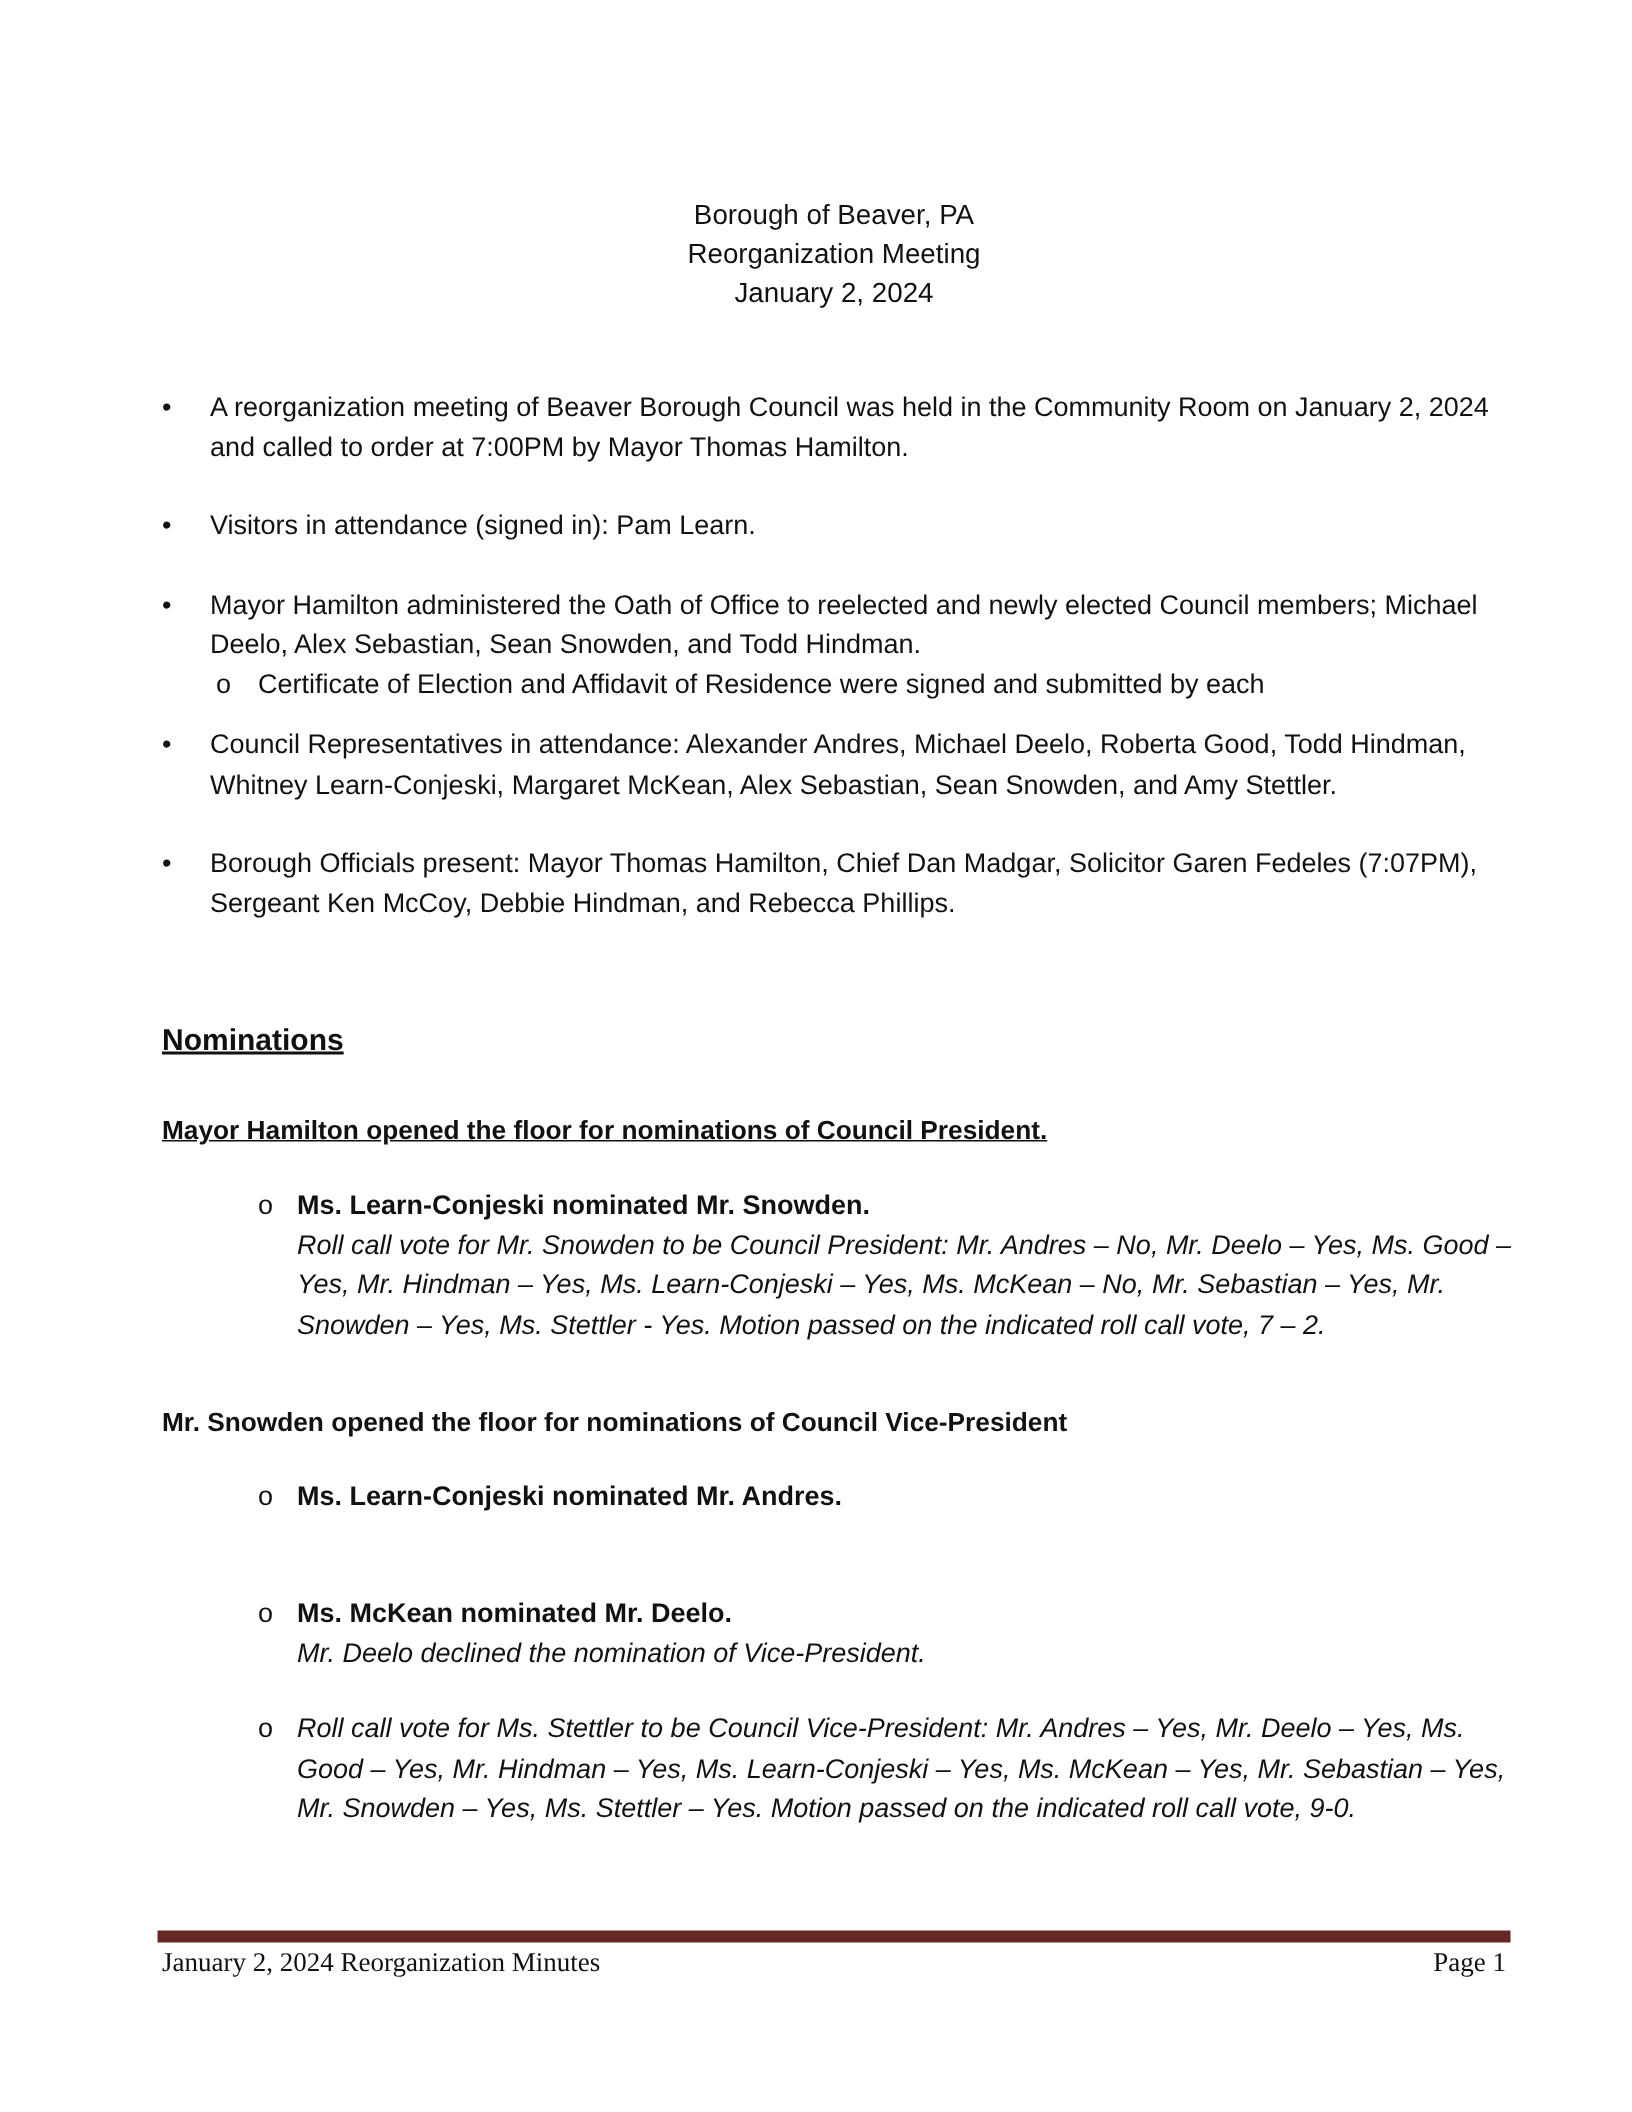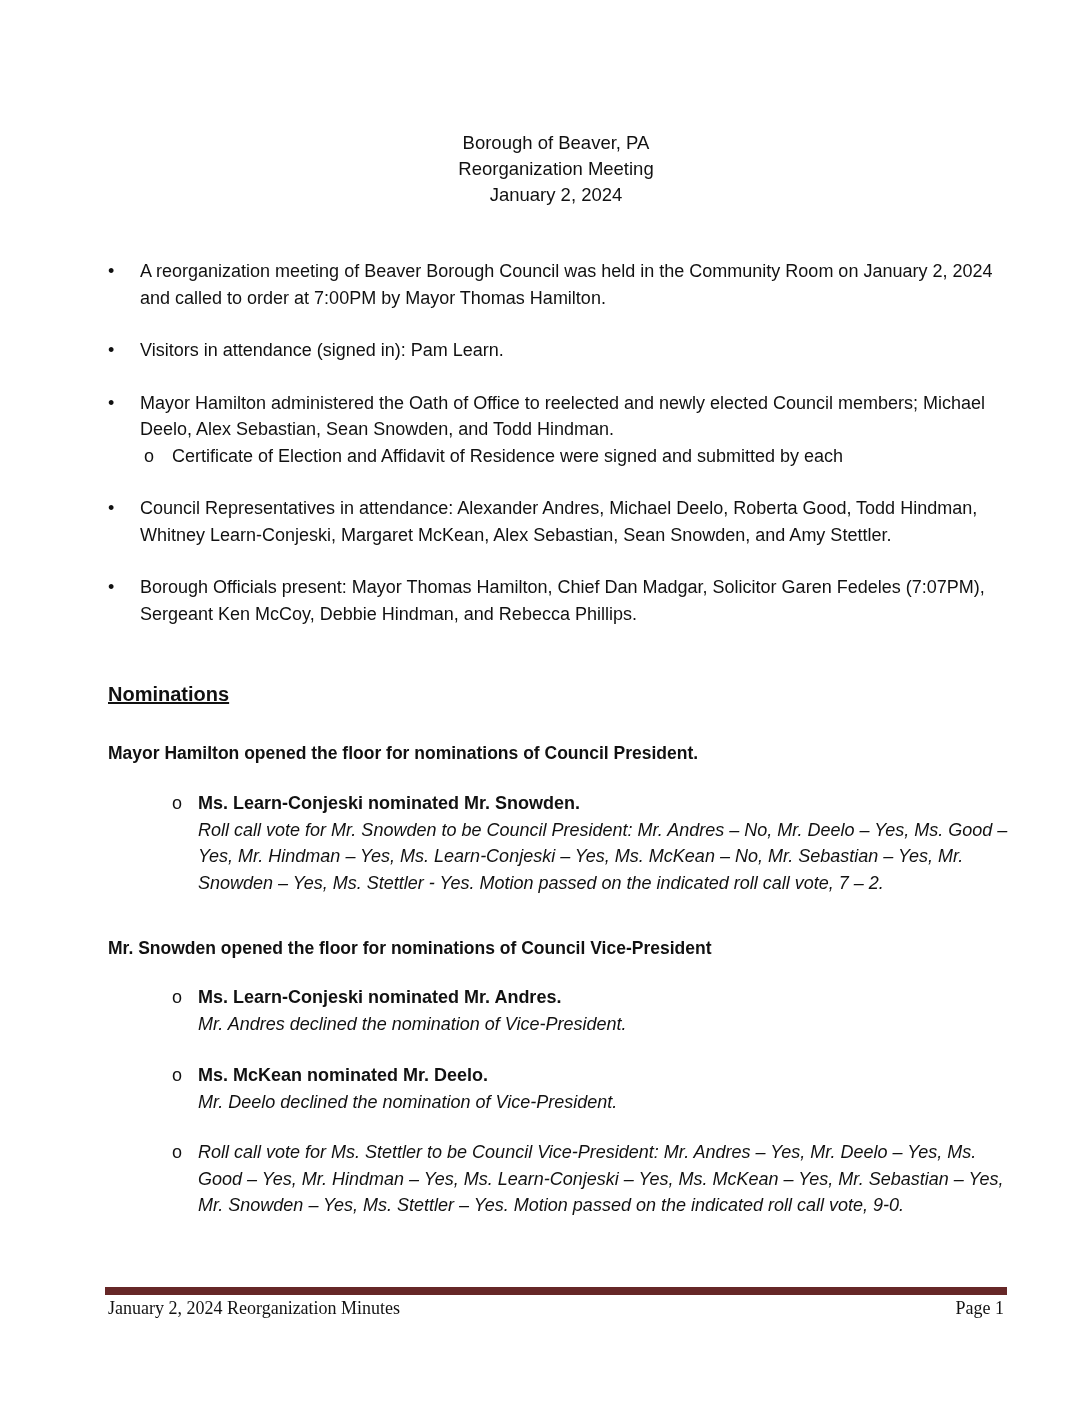--- a/index.html
+++ b/index.html
@@ -33,50 +33,49 @@
 
   <div class="title-block">
     <div>Borough of Beaver, PA</div>
     <div>Reorganization Meeting</div>
     <div>January 2, 2024</div>
   </div>
 
   <div class="bullets">
     <div class="bullet"><span>A reorganization meeting of Beaver Borough Council was held in the Community Room on January 2, 2024 and called to order at 7:00PM by Mayor Thomas Hamilton.</span></div>
     <div class="bullet"><span>Visitors in attendance (signed in):  Pam Learn.</span></div>
-    <div class="bullet" style="margin-bottom:26px;">
+    <div class="bullet" style="margin-bottom:14px;">
       <span>Mayor Hamilton administered the Oath of Office to reelected and newly elected Council members; Michael Deelo, Alex Sebastian, Sean Snowden, and Todd Hindman.</span>
       <div class="sub" style="margin-left:-32px;">
         <span class="mark">o</span>
         <span>Certificate of Election and Affidavit of Residence were signed and submitted by each</span>
       </div>
     </div>
     <div class="bullet"><span>Council Representatives in attendance:  Alexander Andres, Michael Deelo, Roberta Good, Todd Hindman, Whitney Learn-Conjeski, Margaret McKean, Alex Sebastian, Sean Snowden, and Amy Stettler.</span></div>
     <div class="bullet"><span>Borough Officials present: Mayor Thomas Hamilton, Chief Dan Madgar, Solicitor Garen Fedeles (7:07PM), Sergeant Ken McCoy, Debbie Hindman, and Rebecca Phillips.</span></div>
   </div>
 
   <div class="section-heading">Nominations</div>
 
-  <div class="bold-line" style="top:743px;">Mayor Hamilton opened the floor for nominations of Council President.</div>
+  <div class="bold-line" style="top:743px;text-decoration:underline;">Mayor Hamilton opened the floor for nominations of Council President.</div>
 
   <div class="nom" style="top:790px;">
     <span class="mark">o</span>
     <div class="body">
       <div class="head">Ms. Learn-Conjeski nominated Mr. Snowden.</div>
       <div class="detail">Roll call vote for Mr. Snowden to be Council President:  Mr. Andres – No, Mr. Deelo – Yes, Ms. Good – Yes, Mr. Hindman – Yes, Ms. Learn-Conjeski – Yes, Ms. McKean – No, Mr. Sebastian – Yes, Mr. Snowden – Yes, Ms. Stettler - Yes.  Motion passed on the indicated roll call vote, 7 – 2.</div>
     </div>
   </div>
 
   <div class="bold-line" style="top:938px;">Mr. Snowden opened the floor for nominations of Council Vice-President</div>
 
   <div class="nom" style="top:984px;">
     <span class="mark">o</span>
     <div class="body">
       <div class="head">Ms. Learn-Conjeski nominated Mr. Andres.</div>
-      <div class="detail">Mr. Andres declined the nomination of Vice-President.</div>
     </div>
   </div>
 
   <div class="nom" style="top:1062px;">
     <span class="mark">o</span>
     <div class="body">
       <div class="head">Ms. McKean nominated Mr. Deelo.</div>
       <div class="detail">Mr. Deelo declined the nomination of Vice-President.</div>
     </div>
   </div>

